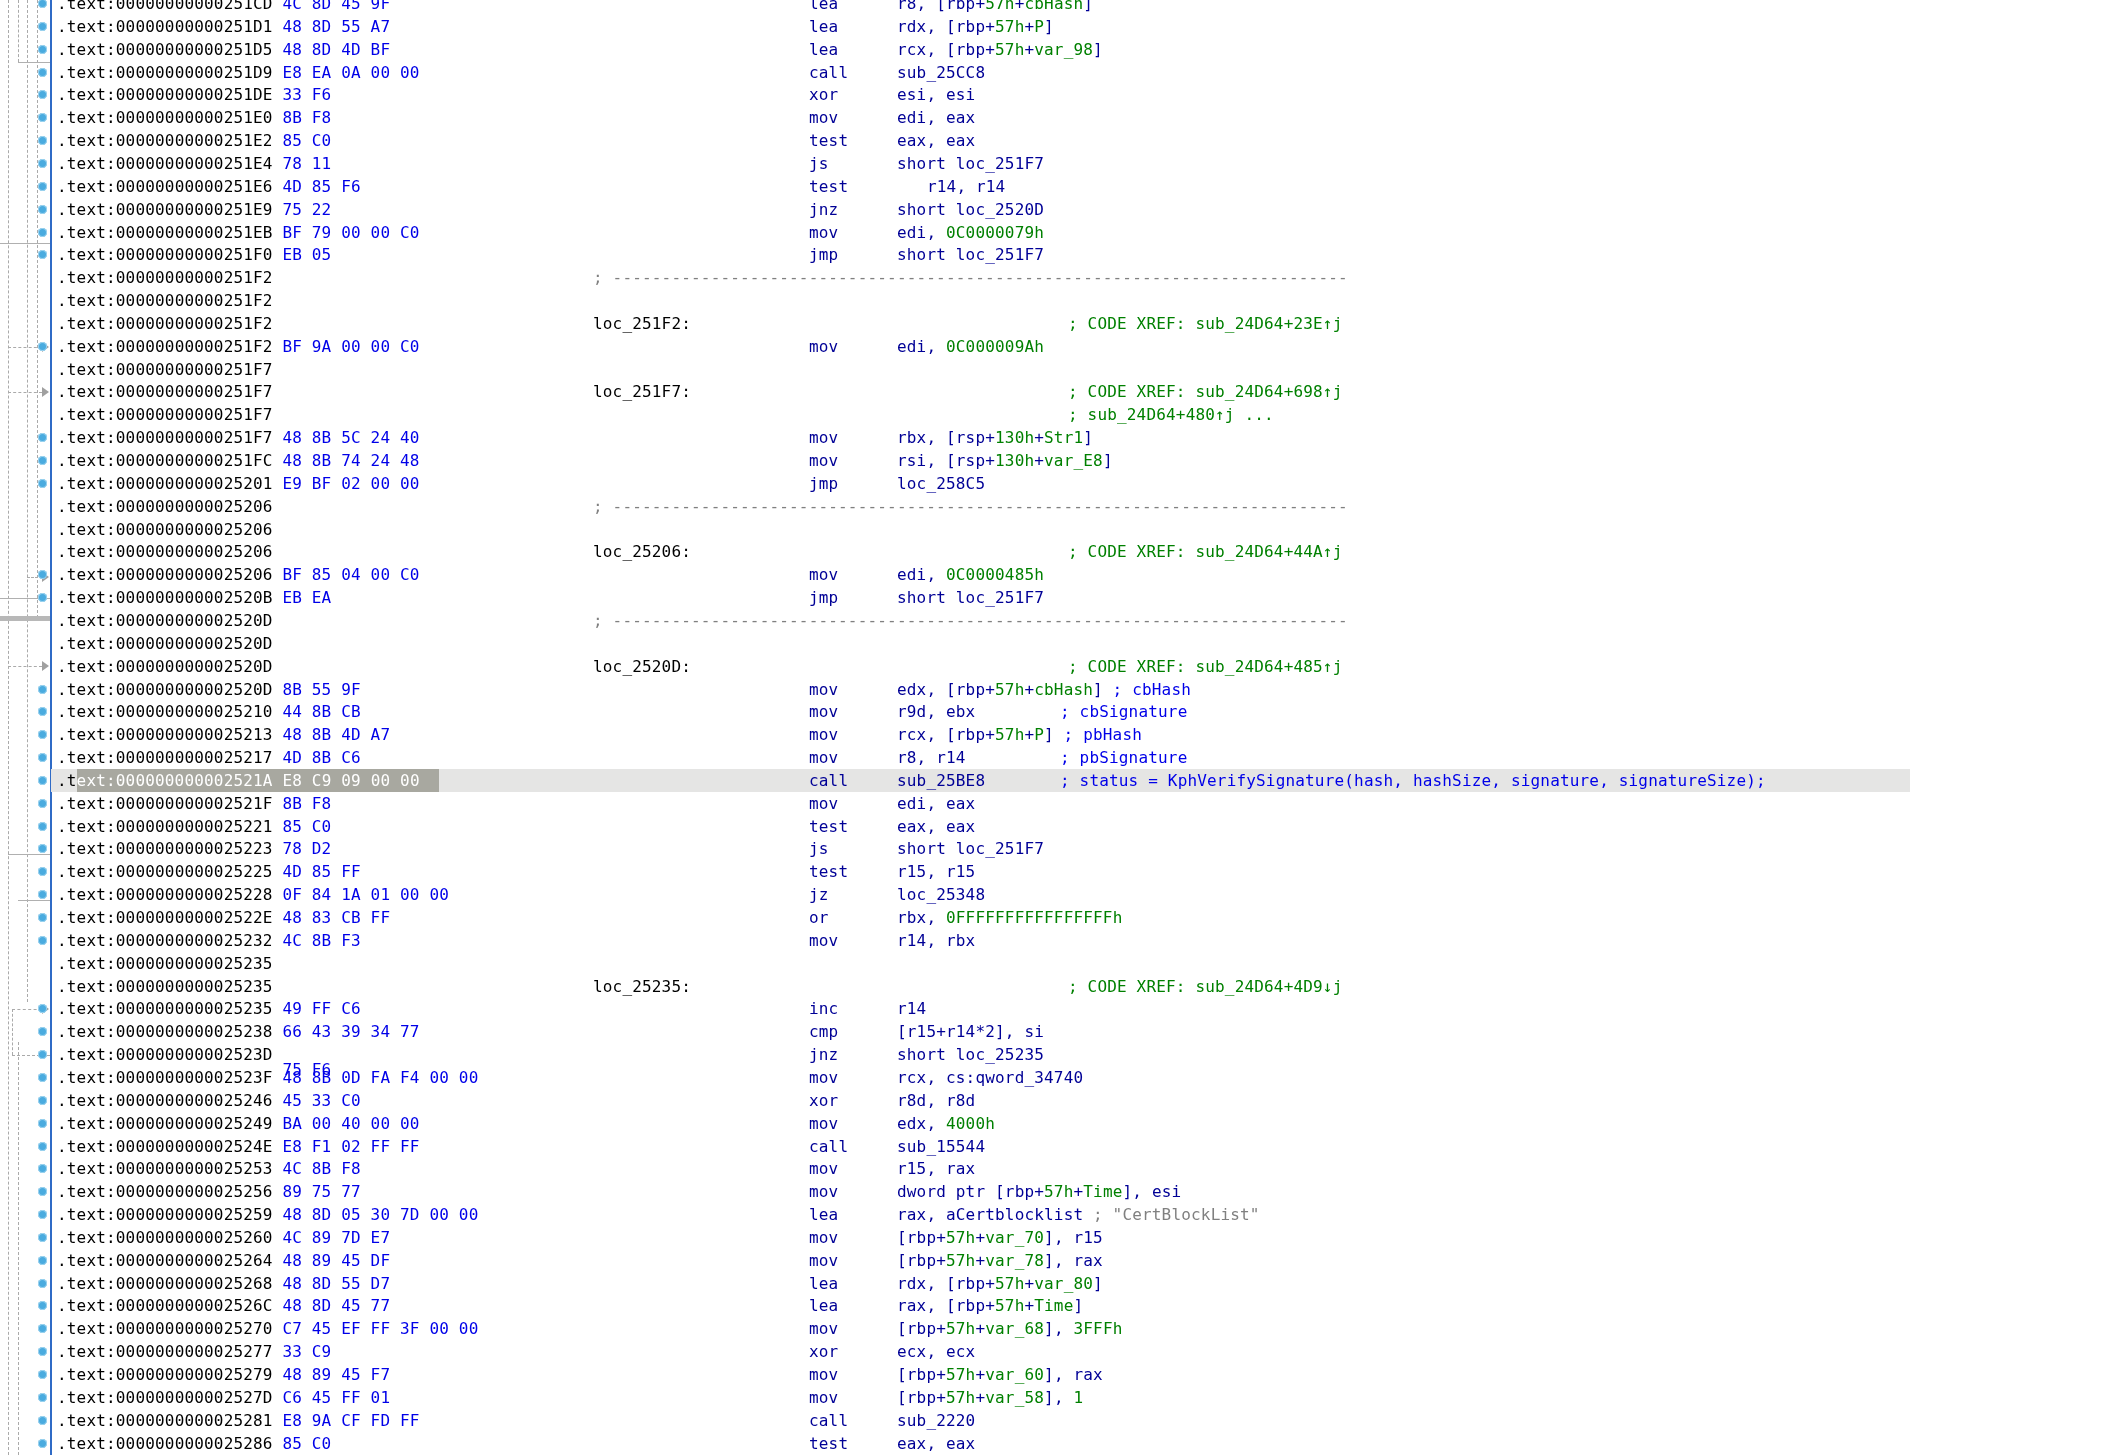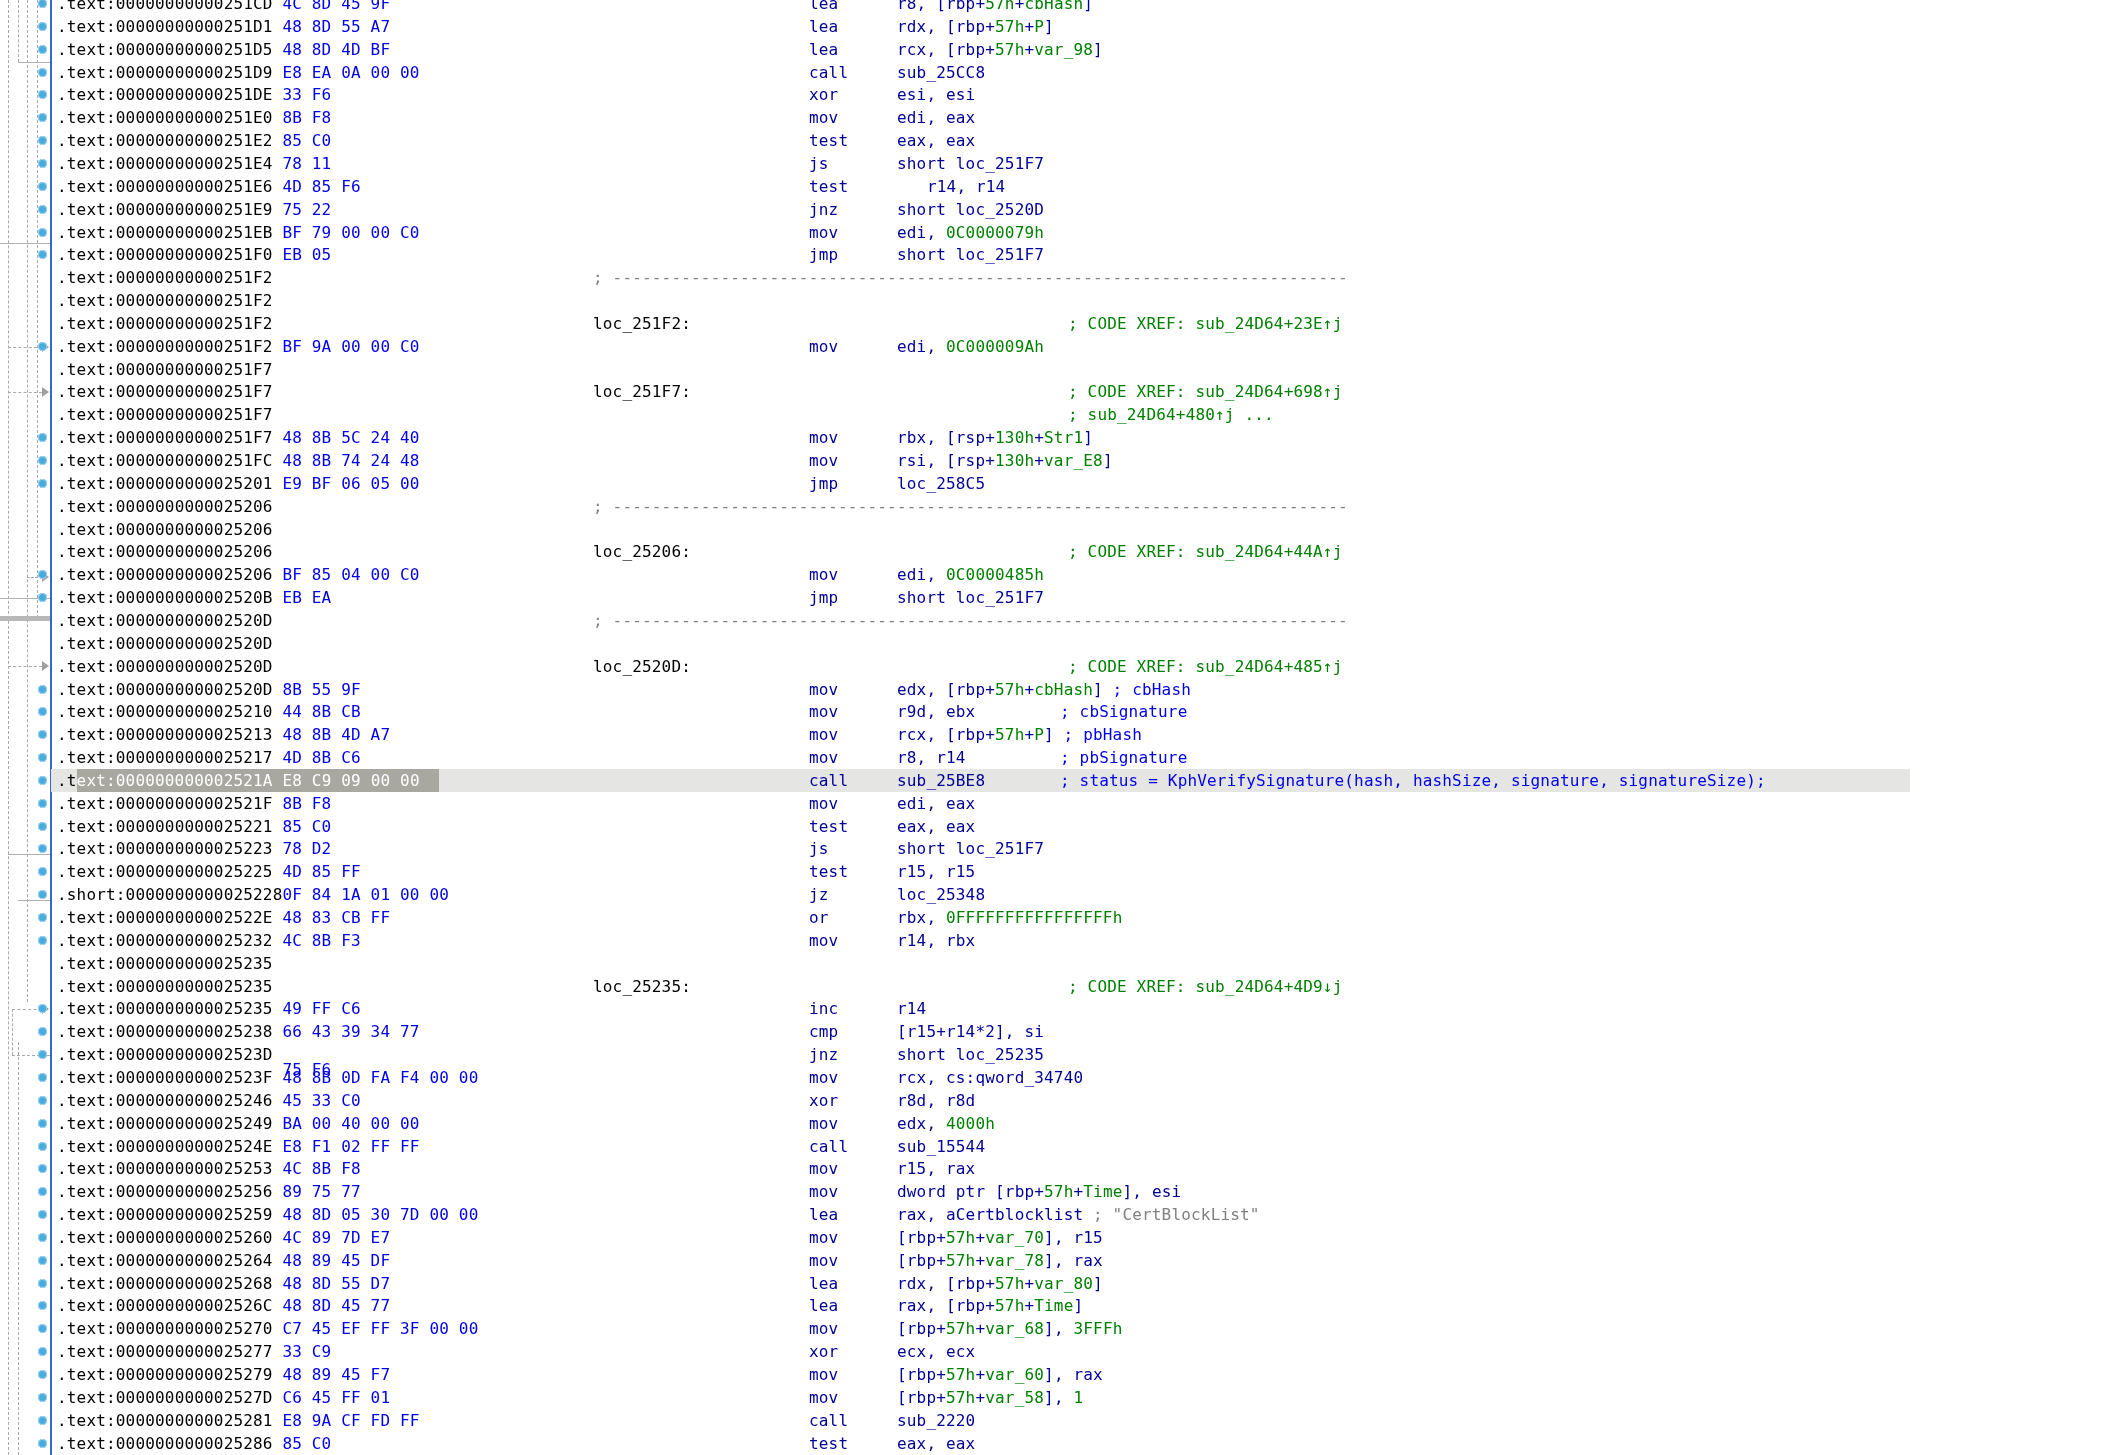--- a/index.html
+++ b/index.html
@@ -74,39 +74,39 @@
       <div class="row" style="top: 243.35px;"><div class="dot"></div><span class="seg ca" style="left: 57px;">.text:00000000000251F0</span><span class="seg cb" style="left: 282.4px;">EB 05</span><span class="seg cc" style="left: 809px;">jmp</span><span class="seg cc" style="left: 897px;"><span class="cc">short loc_251F7</span></span></div>
       <div class="row" style="top: 266.2px;"><span class="seg ca" style="left: 57px;">.text:00000000000251F2</span><span class="seg cm-y" style="left: 593px;">; ---------------------------------------------------------------------------</span></div>
       <div class="row" style="top: 289.05px;"><span class="seg ca" style="left: 57px;">.text:00000000000251F2</span></div>
       <div class="row" style="top: 311.9px;"><span class="seg ca" style="left: 57px;">.text:00000000000251F2</span><span class="seg lab" style="left: 593px;">loc_251F2:</span><span class="seg cm-g" style="left: 1068px;">; CODE XREF: sub_24D64+23E↑j</span></div>
       <div class="row" style="top: 334.75px;"><div class="dot"></div><span class="seg ca" style="left: 57px;">.text:00000000000251F2</span><span class="seg cb" style="left: 282.4px;">BF 9A 00 00 C0</span><span class="seg cc" style="left: 809px;">mov</span><span class="seg cc" style="left: 897px;"><span class="cc">edi, </span><span class="cg">0C000009Ah</span></span></div>
       <div class="row" style="top: 357.6px;"><span class="seg ca" style="left: 57px;">.text:00000000000251F7</span></div>
       <div class="row" style="top: 380.45px;"><span class="seg ca" style="left: 57px;">.text:00000000000251F7</span><span class="seg lab" style="left: 593px;">loc_251F7:</span><span class="seg cm-g" style="left: 1068px;">; CODE XREF: sub_24D64+698↑j</span></div>
       <div class="row" style="top: 403.3px;"><span class="seg ca" style="left: 57px;">.text:00000000000251F7</span><span class="seg cm-g" style="left: 1068px;">; sub_24D64+480↑j ...</span></div>
       <div class="row" style="top: 426.15px;"><div class="dot"></div><span class="seg ca" style="left: 57px;">.text:00000000000251F7</span><span class="seg cb" style="left: 282.4px;">48 8B 5C 24 40</span><span class="seg cc" style="left: 809px;">mov</span><span class="seg cc" style="left: 897px;"><span class="cc">rbx, [rsp+</span><span class="cg">130h</span><span class="cc">+</span><span class="cg">Str1</span><span class="cc">]</span></span></div>
       <div class="row" style="top: 449px;"><div class="dot"></div><span class="seg ca" style="left: 57px;">.text:00000000000251FC</span><span class="seg cb" style="left: 282.4px;">48 8B 74 24 48</span><span class="seg cc" style="left: 809px;">mov</span><span class="seg cc" style="left: 897px;"><span class="cc">rsi, [rsp+</span><span class="cg">130h</span><span class="cc">+</span><span class="cg">var_E8</span><span class="cc">]</span></span></div>
-      <div class="row" style="top: 471.85px;"><div class="dot"></div><span class="seg ca" style="left: 57px;">.text:0000000000025201</span><span class="seg cb" style="left: 282.4px;">E9 BF 06 05 00</span><span class="seg cc" style="left: 809px;">jmp</span><span class="seg cc" style="left: 897px;"><span class="cc">loc_258C5</span></span></div>
+      <div class="row" style="top: 471.85px;"><div class="dot"></div><span class="seg ca" style="left: 57px;">.text:0000000000025201</span><span class="seg cb" style="left: 282.4px;">E9 BF 02 00 00</span><span class="seg cc" style="left: 809px;">jmp</span><span class="seg cc" style="left: 897px;"><span class="cc">loc_258C5</span></span></div>
       <div class="row" style="top: 494.7px;"><span class="seg ca" style="left: 57px;">.text:0000000000025206</span><span class="seg cm-y" style="left: 593px;">; ---------------------------------------------------------------------------</span></div>
       <div class="row" style="top: 517.55px;"><span class="seg ca" style="left: 57px;">.text:0000000000025206</span></div>
       <div class="row" style="top: 540.4px;"><span class="seg ca" style="left: 57px;">.text:0000000000025206</span><span class="seg lab" style="left: 593px;">loc_25206:</span><span class="seg cm-g" style="left: 1068px;">; CODE XREF: sub_24D64+44A↑j</span></div>
       <div class="row" style="top: 563.25px;"><div class="dot"></div><span class="seg ca" style="left: 57px;">.text:0000000000025206</span><span class="seg cb" style="left: 282.4px;">BF 85 04 00 C0</span><span class="seg cc" style="left: 809px;">mov</span><span class="seg cc" style="left: 897px;"><span class="cc">edi, </span><span class="cg">0C0000485h</span></span></div>
       <div class="row" style="top: 586.1px;"><div class="dot"></div><span class="seg ca" style="left: 57px;">.text:000000000002520B</span><span class="seg cb" style="left: 282.4px;">EB EA</span><span class="seg cc" style="left: 809px;">jmp</span><span class="seg cc" style="left: 897px;"><span class="cc">short loc_251F7</span></span></div>
       <div class="row" style="top: 608.95px;"><span class="seg ca" style="left: 57px;">.text:000000000002520D</span><span class="seg cm-y" style="left: 593px;">; ---------------------------------------------------------------------------</span></div>
       <div class="row" style="top: 631.8px;"><span class="seg ca" style="left: 57px;">.text:000000000002520D</span></div>
       <div class="row" style="top: 654.65px;"><span class="seg ca" style="left: 57px;">.text:000000000002520D</span><span class="seg lab" style="left: 593px;">loc_2520D:</span><span class="seg cm-g" style="left: 1068px;">; CODE XREF: sub_24D64+485↑j</span></div>
       <div class="row" style="top: 677.5px;"><div class="dot"></div><span class="seg ca" style="left: 57px;">.text:000000000002520D</span><span class="seg cb" style="left: 282.4px;">8B 55 9F</span><span class="seg cc" style="left: 809px;">mov</span><span class="seg cc" style="left: 897px;"><span class="cc">edx, [rbp+</span><span class="cg">57h</span><span class="cc">+</span><span class="cg">cbHash</span><span class="cc">]</span></span><span class="seg cm-b" style="left: 1112.6px;">; cbHash</span></div>
       <div class="row" style="top: 700.35px;"><div class="dot"></div><span class="seg ca" style="left: 57px;">.text:0000000000025210</span><span class="seg cb" style="left: 282.4px;">44 8B CB</span><span class="seg cc" style="left: 809px;">mov</span><span class="seg cc" style="left: 897px;"><span class="cc">r9d, ebx</span></span><span class="seg cm-b" style="left: 1060px;">; cbSignature</span></div>
       <div class="row" style="top: 723.2px;"><div class="dot"></div><span class="seg ca" style="left: 57px;">.text:0000000000025213</span><span class="seg cb" style="left: 282.4px;">48 8B 4D A7</span><span class="seg cc" style="left: 809px;">mov</span><span class="seg cc" style="left: 897px;"><span class="cc">rcx, [rbp+</span><span class="cg">57h</span><span class="cc">+</span><span class="cg">P</span><span class="cc">]</span></span><span class="seg cm-b" style="left: 1063.6px;">; pbHash</span></div>
       <div class="row" style="top: 746.05px;"><div class="dot"></div><span class="seg ca" style="left: 57px;">.text:0000000000025217</span><span class="seg cb" style="left: 282.4px;">4D 8B C6</span><span class="seg cc" style="left: 809px;">mov</span><span class="seg cc" style="left: 897px;"><span class="cc">r8, r14</span></span><span class="seg cm-b" style="left: 1060px;">; pbSignature</span></div>
       <div class="row" style="top: 768.9px;"><div class="hlband"></div><div class="dot"></div><span class="seg ca" style="left: 57px;">.t</span><span class="seg cb selbox" style="left: 76.6px;">ext:000000000002521A E8 C9 09 00 00  </span><span class="seg cc" style="left: 809px;">call</span><span class="seg cc" style="left: 897px;"><span class="cc">sub_25BE8</span></span><span class="seg cm-b" style="left: 1060px;">; status = KphVerifySignature(hash, hashSize, signature, signatureSize);</span></div>
       <div class="row" style="top: 791.75px;"><div class="dot"></div><span class="seg ca" style="left: 57px;">.text:000000000002521F</span><span class="seg cb" style="left: 282.4px;">8B F8</span><span class="seg cc" style="left: 809px;">mov</span><span class="seg cc" style="left: 897px;"><span class="cc">edi, eax</span></span></div>
       <div class="row" style="top: 814.6px;"><div class="dot"></div><span class="seg ca" style="left: 57px;">.text:0000000000025221</span><span class="seg cb" style="left: 282.4px;">85 C0</span><span class="seg cc" style="left: 809px;">test</span><span class="seg cc" style="left: 897px;"><span class="cc">eax, eax</span></span></div>
       <div class="row" style="top: 837.45px;"><div class="dot"></div><span class="seg ca" style="left: 57px;">.text:0000000000025223</span><span class="seg cb" style="left: 282.4px;">78 D2</span><span class="seg cc" style="left: 809px;">js</span><span class="seg cc" style="left: 897px;"><span class="cc">short loc_251F7</span></span></div>
       <div class="row" style="top: 860.3px;"><div class="dot"></div><span class="seg ca" style="left: 57px; text-align: center;">.text:0000000000025225</span><span class="seg cb" style="left: 282.4px;">4D 85 FF</span><span class="seg cc" style="left: 809px;">test</span><span class="seg cc" style="left: 897px;"><span class="cc">r15, r15</span></span></div>
-      <div class="row" style="top: 883.15px;"><div class="dot"></div><span class="seg ca" style="left: 57px;">.short:0000000000025228</span><span class="seg cb" style="left: 282.4px;">0F 84 1A 01 00 00</span><span class="seg cc" style="left: 809px;">jz</span><span class="seg cc" style="left: 897px;"><span class="cc">loc_25348</span></span></div>
+      <div class="row" style="top: 883.15px;"><div class="dot"></div><span class="seg ca" style="left: 57px;">.text:0000000000025228</span><span class="seg cb" style="left: 282.4px;">0F 84 1A 01 00 00</span><span class="seg cc" style="left: 809px;">jz</span><span class="seg cc" style="left: 897px;"><span class="cc">loc_25348</span></span></div>
       <div class="row" style="top: 906px;"><div class="dot"></div><span class="seg ca" style="left: 57px;">.text:000000000002522E</span><span class="seg cb" style="left: 282.4px;">48 83 CB FF</span><span class="seg cc" style="left: 809px;">or</span><span class="seg cc" style="left: 897px;"><span class="cc">rbx, </span><span class="cg">0FFFFFFFFFFFFFFFFh</span></span></div>
       <div class="row" style="top: 928.85px;"><div class="dot"></div><span class="seg ca" style="left: 57px;">.text:0000000000025232</span><span class="seg cb" style="left: 282.4px;">4C 8B F3</span><span class="seg cc" style="left: 809px;">mov</span><span class="seg cc" style="left: 897px;"><span class="cc">r14, rbx</span></span></div>
       <div class="row" style="top: 951.7px;"><span class="seg ca" style="left: 57px;">.text:0000000000025235</span></div>
       <div class="row" style="top: 974.55px;"><span class="seg ca" style="left: 57px;">.text:0000000000025235</span><span class="seg lab" style="left: 593px;">loc_25235:</span><span class="seg cm-g" style="left: 1068px;">; CODE XREF: sub_24D64+4D9↓j</span></div>
       <div class="row" style="top: 997.4px;"><div class="dot"></div><span class="seg ca" style="left: 57px;">.text:0000000000025235</span><span class="seg cb" style="left: 282.4px;">49 FF C6</span><span class="seg cc" style="left: 809px;">inc</span><span class="seg cc" style="left: 897px;"><span class="cc">r14</span></span></div>
       <div class="row" style="top: 1020.25px;"><div class="dot"></div><span class="seg ca" style="left: 57px;">.text:0000000000025238</span><span class="seg cb" style="left: 282.4px;">66 43 39 34 77</span><span class="seg cc" style="left: 809px;">cmp</span><span class="seg cc" style="left: 897px;"><span class="cc">[r15+r14*2], si</span></span></div>
       <div class="row" style="top: 1043.1px;"><div class="dot"></div><span class="seg ca" style="left: 57px;">.text:000000000002523D</span><span class="seg cb" style="left: 282.4px; margin-top: 15px;">75 F6</span><span class="seg cc" style="left: 809px;">jnz</span><span class="seg cc" style="left: 897px;"><span class="cc">short loc_25235</span></span></div>
       <div class="row" style="top: 1065.95px;"><div class="dot"></div><span class="seg ca" style="left: 57px;">.text:000000000002523F</span><span class="seg cb" style="left: 282.4px;">48 8B 0D FA F4 00 00</span><span class="seg cc" style="left: 809px;">mov</span><span class="seg cc" style="left: 897px;"><span class="cc">rcx, cs:qword_34740</span></span></div>
       <div class="row" style="top: 1088.8px;"><div class="dot"></div><span class="seg ca" style="left: 57px;">.text:0000000000025246</span><span class="seg cb" style="left: 282.4px;">45 33 C0</span><span class="seg cc" style="left: 809px;">xor</span><span class="seg cc" style="left: 897px;"><span class="cc">r8d, r8d</span></span></div>
       <div class="row" style="top: 1111.65px;"><div class="dot"></div><span class="seg ca" style="left: 57px;">.text:0000000000025249</span><span class="seg cb" style="left: 282.4px;">BA 00 40 00 00</span><span class="seg cc" style="left: 809px;">mov</span><span class="seg cc" style="left: 897px;"><span class="cc">edx, </span><span class="cg">4000h</span></span></div>

